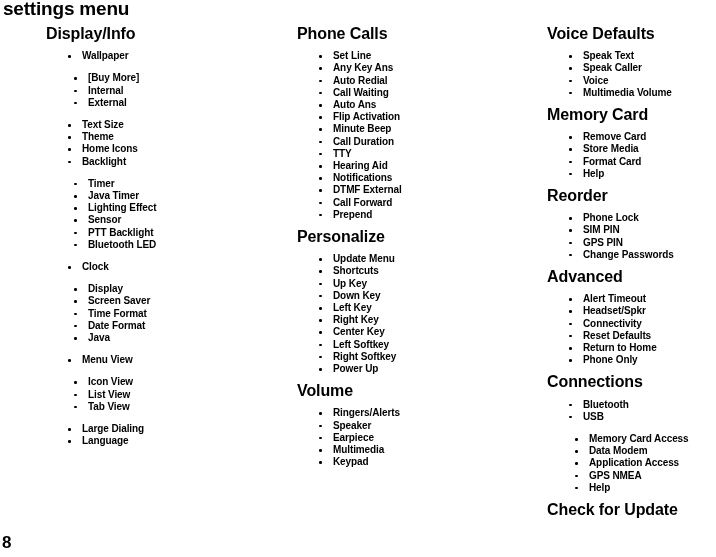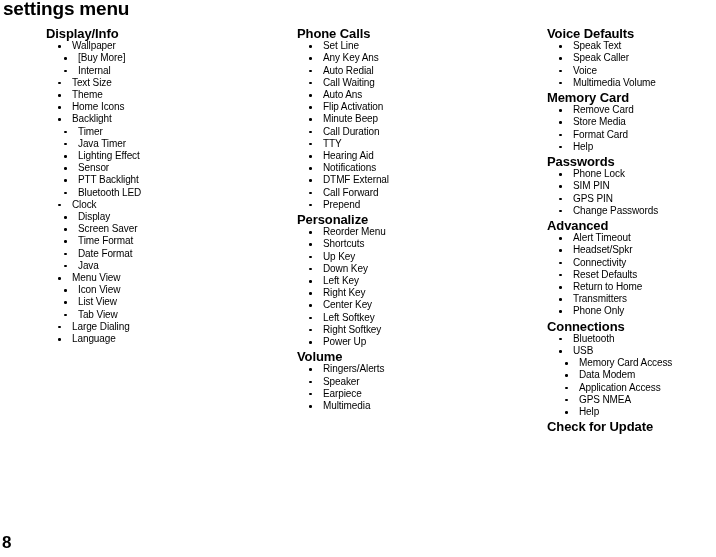--- a/index.html
+++ b/index.html
@@ -43,32 +43,33 @@
   }
   #col-1 { left: 46px;  width: 240px; }
   #col-2 { left: 297px; width: 240px; }
   #col-3 { left: 547px; width: 169px; }
 
   
   .section { margin: 0; padding: 0; }
   .section + .section { margin-top: 3px; }
 
   .section-header {
-    font-size: 13px;
+    font-size: 16px;
     font-weight: bold;
     line-height: 12.2px;
     letter-spacing: -0.1px;
     white-space: nowrap;
   }
 
   
   ul.lvl1, ul.lvl2 {
     list-style: none;
-    margin: 0;
+    margin: 10px;
     padding: 0;
+    font-weight: bold;
   }
   li.item {
     position: relative;
     font-size: 10px;
     line-height: 12.2px;
     letter-spacing: -0.1px;
     white-space: nowrap;
   }
   li.item > .label { display: inline; }
 
@@ -115,20 +116,21 @@
 <div id="page-title">settings menu</div>
 
 <div class="columns" id="columns-root">
     <div class="column" id="col-1">
       <div class="section">
         <div class="section-header">Display/Info</div>
         <ul class="lvl1">
           <li class="item"><span class="bullet"></span><span class="label">Wallpaper</span><ul class="lvl2">
               <li class="item"><span class="bullet"></span><span class="label">[Buy More]</span></li>
               <li class="item"><span class="bullet"></span><span class="label">Internal</span></li>
+              <li class="item"><span class="bullet"></span><span class="label">External</span></li>
             </ul></li>
           <li class="item"><span class="bullet"></span><span class="label">Text Size</span></li>
           <li class="item"><span class="bullet"></span><span class="label">Theme</span></li>
           <li class="item"><span class="bullet"></span><span class="label">Home Icons</span></li>
           <li class="item"><span class="bullet"></span><span class="label">Backlight</span><ul class="lvl2">
               <li class="item"><span class="bullet"></span><span class="label">Timer</span></li>
               <li class="item"><span class="bullet"></span><span class="label">Java Timer</span></li>
               <li class="item"><span class="bullet"></span><span class="label">Lighting Effect</span></li>
               <li class="item"><span class="bullet"></span><span class="label">Sensor</span></li>
               <li class="item"><span class="bullet"></span><span class="label">PTT Backlight</span></li>
@@ -167,39 +169,40 @@
           <li class="item"><span class="bullet"></span><span class="label">Hearing Aid</span></li>
           <li class="item"><span class="bullet"></span><span class="label">Notifications</span></li>
           <li class="item"><span class="bullet"></span><span class="label">DTMF External</span></li>
           <li class="item"><span class="bullet"></span><span class="label">Call Forward</span></li>
           <li class="item"><span class="bullet"></span><span class="label">Prepend</span></li>
         </ul>
       </div>
       <div class="section">
         <div class="section-header">Personalize</div>
         <ul class="lvl1">
-          <li class="item"><span class="bullet"></span><span class="label">Reorder Menu</span></li>
+          <li class="item"><span class="bullet"></span><span class="label">Update Menu</span></li>
           <li class="item"><span class="bullet"></span><span class="label">Shortcuts</span></li>
           <li class="item"><span class="bullet"></span><span class="label">Up Key</span></li>
           <li class="item"><span class="bullet"></span><span class="label">Down Key</span></li>
           <li class="item"><span class="bullet"></span><span class="label">Left Key</span></li>
           <li class="item"><span class="bullet"></span><span class="label">Right Key</span></li>
           <li class="item"><span class="bullet"></span><span class="label">Center Key</span></li>
           <li class="item"><span class="bullet"></span><span class="label">Left Softkey</span></li>
           <li class="item"><span class="bullet"></span><span class="label">Right Softkey</span></li>
           <li class="item"><span class="bullet"></span><span class="label">Power Up</span></li>
         </ul>
       </div>
       <div class="section">
         <div class="section-header">Volume</div>
         <ul class="lvl1">
           <li class="item"><span class="bullet"></span><span class="label">Ringers/Alerts</span></li>
           <li class="item"><span class="bullet"></span><span class="label">Speaker</span></li>
           <li class="item"><span class="bullet"></span><span class="label">Earpiece</span></li>
           <li class="item"><span class="bullet"></span><span class="label">Multimedia</span></li>
+          <li class="item"><span class="bullet"></span><span class="label">Keypad</span></li>
         </ul>
       </div>
     </div>
     <div class="column" id="col-3">
       <div class="section">
         <div class="section-header">Voice Defaults</div>
         <ul class="lvl1">
           <li class="item"><span class="bullet"></span><span class="label">Speak Text</span></li>
           <li class="item"><span class="bullet"></span><span class="label">Speak Caller</span></li>
           <li class="item"><span class="bullet"></span><span class="label">Voice</span></li>
@@ -209,37 +212,36 @@
       <div class="section">
         <div class="section-header">Memory Card</div>
         <ul class="lvl1">
           <li class="item"><span class="bullet"></span><span class="label">Remove Card</span></li>
           <li class="item"><span class="bullet"></span><span class="label">Store Media</span></li>
           <li class="item"><span class="bullet"></span><span class="label">Format Card</span></li>
           <li class="item"><span class="bullet"></span><span class="label">Help</span></li>
         </ul>
       </div>
       <div class="section">
-        <div class="section-header">Passwords</div>
+        <div class="section-header">Reorder</div>
         <ul class="lvl1">
           <li class="item"><span class="bullet"></span><span class="label">Phone Lock</span></li>
           <li class="item"><span class="bullet"></span><span class="label">SIM PIN</span></li>
           <li class="item"><span class="bullet"></span><span class="label">GPS PIN</span></li>
           <li class="item"><span class="bullet"></span><span class="label">Change Passwords</span></li>
         </ul>
       </div>
       <div class="section">
         <div class="section-header">Advanced</div>
         <ul class="lvl1">
           <li class="item"><span class="bullet"></span><span class="label">Alert Timeout</span></li>
           <li class="item"><span class="bullet"></span><span class="label">Headset/Spkr</span></li>
           <li class="item"><span class="bullet"></span><span class="label">Connectivity</span></li>
           <li class="item"><span class="bullet"></span><span class="label">Reset Defaults</span></li>
           <li class="item"><span class="bullet"></span><span class="label">Return to Home</span></li>
-          <li class="item"><span class="bullet"></span><span class="label">Transmitters</span></li>
           <li class="item"><span class="bullet"></span><span class="label">Phone Only</span></li>
         </ul>
       </div>
       <div class="section">
         <div class="section-header">Connections</div>
         <ul class="lvl1">
           <li class="item"><span class="bullet"></span><span class="label">Bluetooth</span></li>
           <li class="item"><span class="bullet"></span><span class="label">USB</span><ul class="lvl2">
               <li class="item"><span class="bullet"></span><span class="label">Memory Card Access</span></li>
               <li class="item"><span class="bullet"></span><span class="label">Data Modem</span></li>

